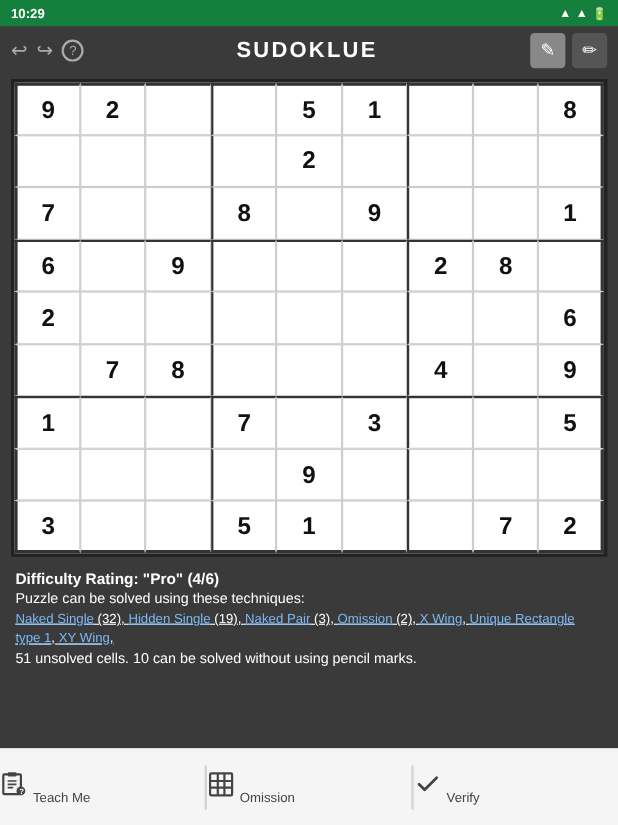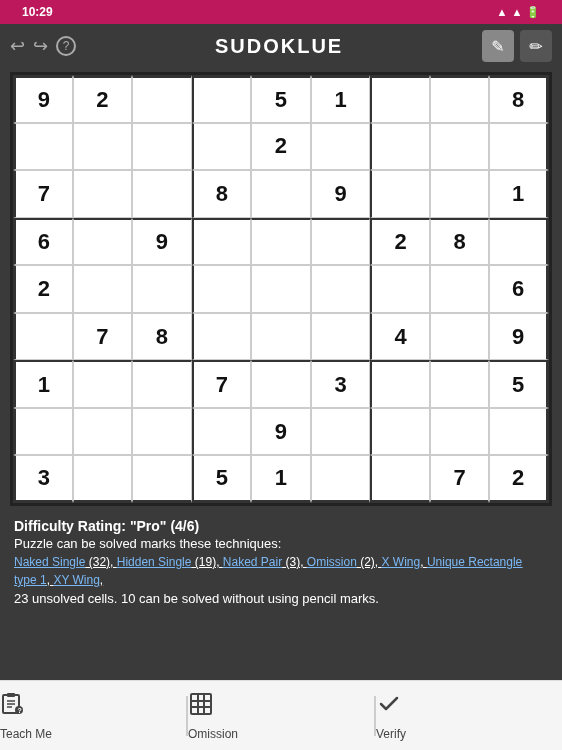--- a/index.html
+++ b/index.html
@@ -8,25 +8,25 @@
       height: 750px;
       background: #3a3a3a;
       font-family: 'Arial', sans-serif;
       overflow: hidden;
       position: relative;
     }
 
     
     .status-bar {
       height: 24px;
-      background: #be185d;
+      background: #15803d;
       display: flex;
       align-items: center;
       justify-content: space-between;
-      padding: 0 22px;
+      padding: 0 10px;
     }
     .status-bar-left {
       color: white;
       font-size: 12px;
       font-weight: bold;
     }
     .status-bar-right {
       display: flex;
       align-items: center;
       gap: 4px;
@@ -173,22 +173,22 @@
       right: 0;
       height: 70px;
       background: #f5f5f5;
       display: flex;
       align-items: center;
       justify-content: space-around;
       border-top: 1px solid #ddd;
     }
     .nav-item {
       display: flex;
-      flex-direction: column;
-      align-items: flex-start;
+      flex-direction: row;
+      align-items: flex-end;
       gap: 4px;
       cursor: pointer;
       flex: 1;
     }
     .nav-icon {
       font-size: 22px;
       color: #444;
     }
     .nav-label {
       font-size: 12px;
@@ -368,31 +368,31 @@
         <span>7</span>
       </div>
       <div class="cell" style="border-image: initial; border-width: 1px 3px 3px 1px; border-style: solid; border-color: rgb(204, 204, 204) rgb(51, 51, 51) rgb(51, 51, 51) rgb(204, 204, 204);">
         <span>2</span>
       </div>
     </div>
 </div>
 
 <div class="info-section">
   <div class="difficulty-title">Difficulty Rating: "Pro" (4/6)</div>
-  <div class="puzzle-info">Puzzle can be solved marks these techniques:</div>
+  <div class="puzzle-info">Puzzle can be solved using these techniques:</div>
   <div class="techniques-line">
     <span class="technique-link">Naked Single</span> (32),
     <span class="technique-link">Hidden Single</span> (19),
     <span class="technique-link">Naked Pair</span> (3),
     <span class="technique-link">Omission</span> (2),
     <span class="technique-link">X Wing</span>,
     <span class="technique-link">Unique Rectangle type 1</span>,
     <span class="technique-link">XY Wing</span>,
   </div>
-  <div class="unsolved-info">23 unsolved cells. 10 can be solved without using pencil marks.</div>
+  <div class="unsolved-info">51 unsolved cells. 10 can be solved without using pencil marks.</div>
 </div>
 
 <div class="bottom-nav">
   <div class="nav-item">
     <span class="nav-icon">
       <svg width="26" height="26" viewBox="0 0 26 26" fill="none">
         <rect x="3" y="4" width="16" height="18" rx="1" stroke="#444" stroke-width="2" fill="none"></rect>
         <rect x="7" y="2" width="8" height="4" rx="1" fill="#444"></rect>
         <line x1="7" y1="10" x2="15" y2="10" stroke="#444" stroke-width="1.5"></line>
         <line x1="7" y1="13" x2="15" y2="13" stroke="#444" stroke-width="1.5"></line>

